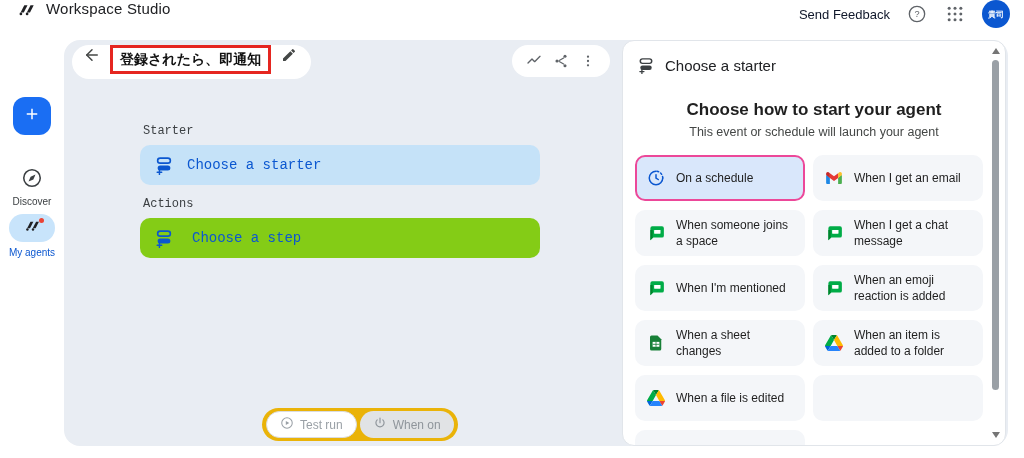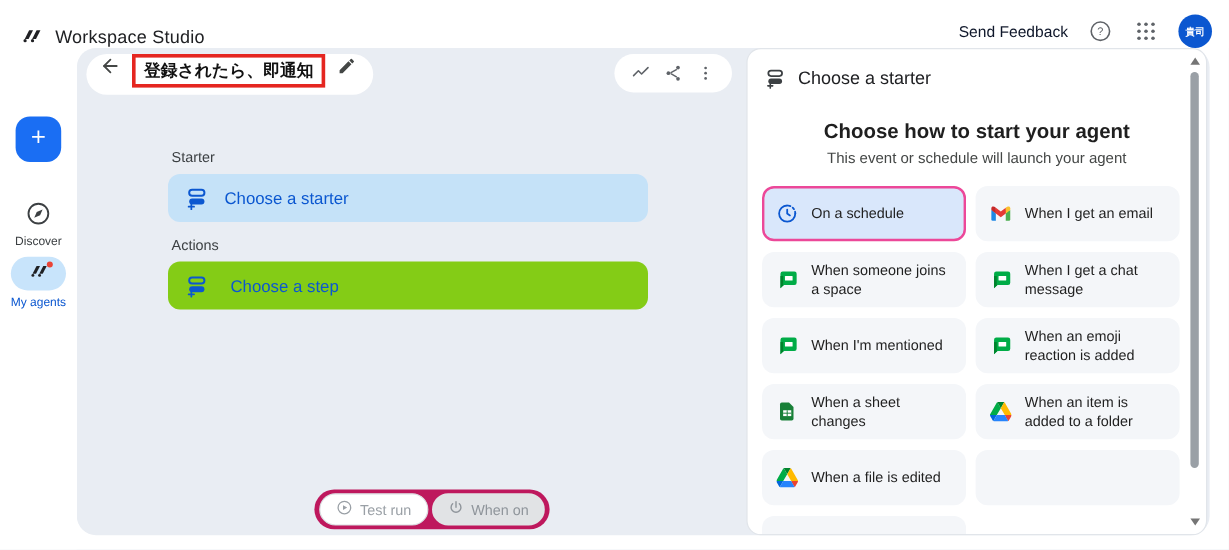--- a/index.html
+++ b/index.html
@@ -4,21 +4,21 @@
 <style>
   * { margin:0; padding:0; box-sizing:border-box; }
   html,body { width:1024px; height:458px; }
   body {
     font-family:"Liberation Sans", sans-serif;
     background:#ffffff; position:relative; overflow:hidden;
     color:#1f1f1f;
   }
   
   .topbar { position:absolute; left:0; top:0; width:1024px; height:40px;
-    display:flex; align-items:flex-end; padding:0 14px; background:#fff; z-index:5; }
+    display:flex; align-items:flex-start; padding:0 14px; background:#fff; z-index:5; }
   .topbar .logo { width:20px; height:20px; margin:0 10px 0 2px; }
   .topbar .logo svg { width:100%; height:100%; }
   .app-title { font-size:15px; font-weight:500; color:#202124; letter-spacing:.2px; }
   .topbar-right { margin-left:auto; display:flex; align-items:center; gap:16px; }
   .send-feedback { font-size:13px; font-weight:400; color:#0f172a; cursor:pointer; }
   .icon-btn { width:22px; height:22px; display:flex; align-items:center; justify-content:center; }
   .icon-btn svg { width:20px; height:20px; }
   .avatar { width:28px; height:28px; border-radius:50%; background:#0b57d0; color:#fff;
     font-size:8px; font-weight:bold; display:flex; align-items:center; justify-content:center; }
 
@@ -46,31 +46,31 @@
   .back-btn svg { width:18px; height:18px; }
   .annotation-box { border:3px solid #e52620; background:#fff; padding:2px 7px; }
   .agent-title { font-size:14px; font-weight:bold; color:#111; white-space:nowrap; }
   .edit-btn { width:24px; height:24px; display:flex; align-items:center; justify-content:center; }
   .edit-btn svg { width:16px; height:16px; }
 
   .canvas-toolbar { position:absolute; left:448px; top:5px; width:98px; height:32px; background:#fff;
     border-radius:16px; display:flex; align-items:center; justify-content:space-around; padding:0 8px; }
   .canvas-toolbar .icon-btn svg { width:16px; height:16px; }
 
-  .flow { position:absolute; left:76px; top:84px; width:400px; }
+  .flow { position:absolute; left:76px; top:84px; width:400px;font-family:Liberation Mono, monospace; }
   .flow-section-label { font-size:12px; font-weight:500; color:#3c4043; margin:0 0 7px 3px; }
   .flow-card { height:40px; border-radius:10px; display:flex; align-items:center; gap:13px;
     padding:0 14px; margin-bottom:12px; }
   .flow-card.starter { background:#c5e2f8; }
   .flow-card.action { background:#84cc16;gap:18px; }
   .flow-card .fc-icon { width:20px; height:20px; color:#0b57d0; }
   .flow-card .fc-icon svg { width:20px; height:20px; }
   .flow-card .fc-label { font-size:14px; font-weight:500; color:#0b57d0; }
 
-  .run-bar { position:absolute; left:198px; top:368px; height:33px; background:#be185d;
+  .run-bar { position:absolute; left:198px; top:368px; height:33px; background:#eab308;
     border-radius:17px; display:flex; align-items:center; gap:3px; padding:0 4px; }
   .run-btn { height:27px; border-radius:14px; display:flex; align-items:center; gap:6px;
     padding:0 13px; font-size:12px; color:#9aa0a6; }
   .run-btn svg { width:14px; height:14px; }
   .run-btn.testrun { background:#fff; border:1px solid #dadce0; }
   .run-btn.turnon { background:#e1e3e5; color:#8f959b; }
 
   
   .panel { position:absolute; left:622px; top:40px; width:384px; height:406px; background:#fff;
     border:1px solid #e1e5ea; border-radius:12px; overflow:hidden; z-index:3; }

